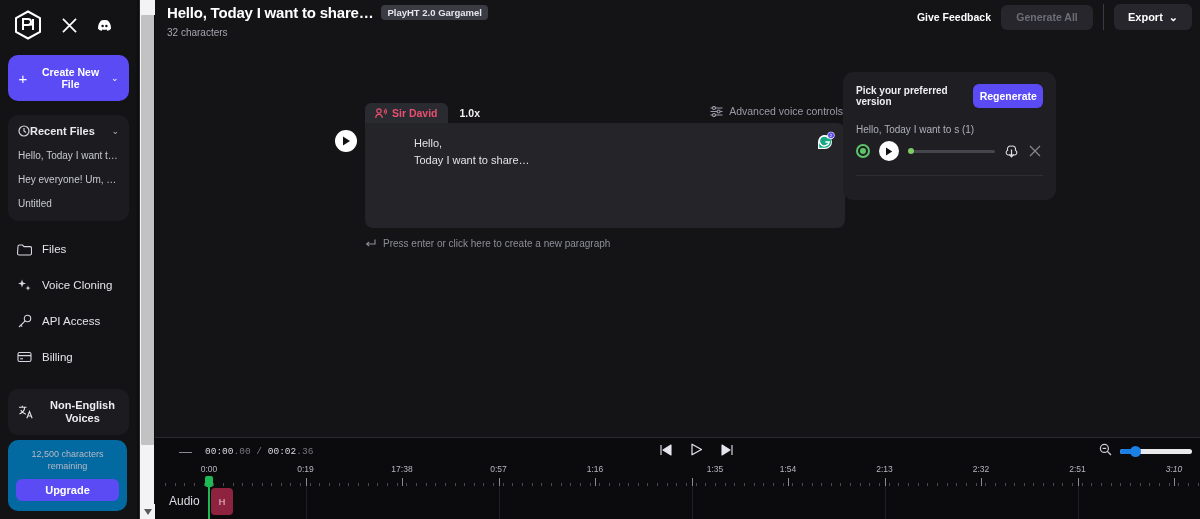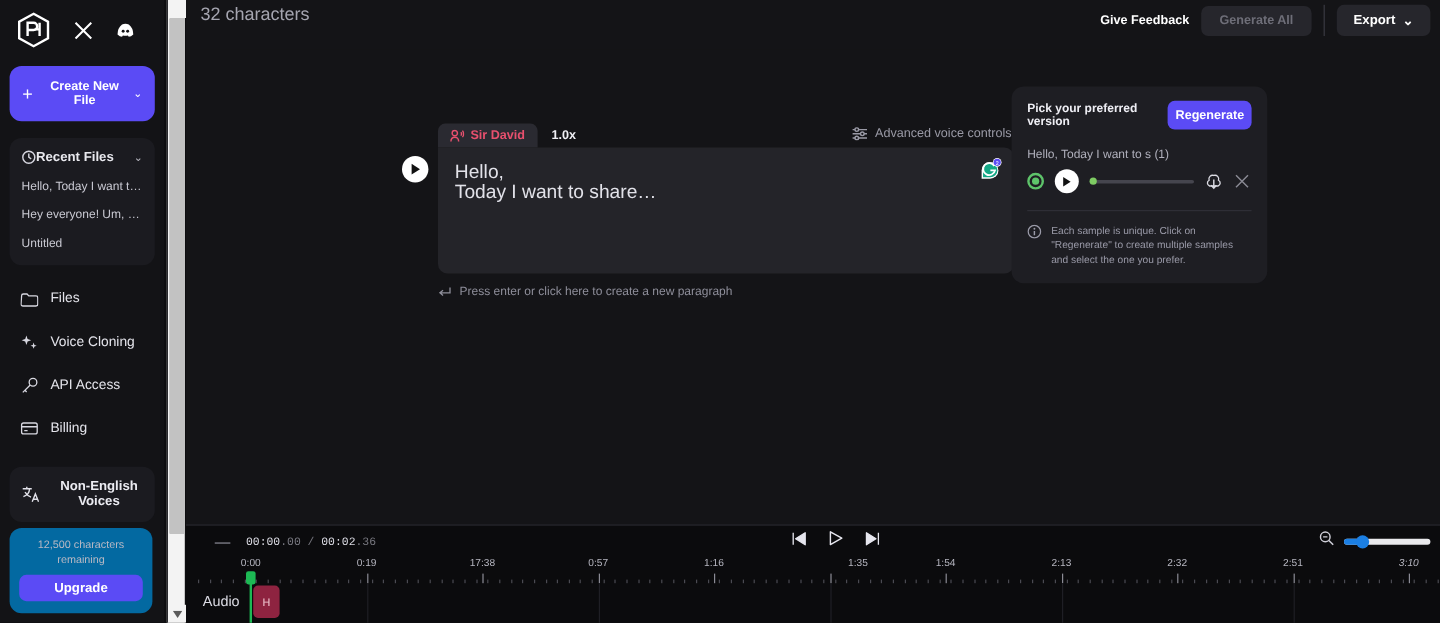--- a/index.html
+++ b/index.html
@@ -114,21 +114,21 @@
     padding: 2px 12px 0 12px; position: relative; flex: none;
     background: #141417;
   }
   .title-wrap { padding-top: 2px; }
   .title-line { display:flex; align-items:center; gap: 8px; }
   .doc-title { font-size: 15px; font-weight: bold; color:#fff; letter-spacing:-0.2px;}
   .voice-chip {
     background: #3b3b44; color: #e6e6ee; font-size: 9.5px;
     padding: 2px 6px; border-radius: 4px; font-weight: 600;
   }
-  .char-count { font-size: 15px; color:#a5a5b0; }
+  .char-count { font-size: 10px; color:#a5a5b0; margin-top: 6px; }
 
   .top-actions {
     position:absolute; right: 8px; top: 4px;
     display:flex; align-items:center; gap: 10px;
   }
   .feedback-btn { font-size: 10.5px; font-weight:bold; color:#fff; cursor:pointer;}
   .generate-all {
     width: 92px; height: 25px; border-radius: 6px;
     background: #26262c; color: #6e6e78;
     font-size: 10.5px; font-weight: bold;
@@ -163,21 +163,21 @@
   .avc {
     position:absolute; right: 2px; top: 2px;
     display:flex; align-items:center; gap:6px;
     font-size: 10.5px; color:#9a9aa6; cursor:pointer;
   }
   .para-box {
     background: #242429; border-radius: 0 8px 8px 8px;
     height: 105px; padding: 12px 14px; position: relative;
     cursor: text;
   }
-  .para-text { font-size: 16px; color:#e2e2e9; line-height: 17px; }
+  .para-text { font-size: 11px; color:#e2e2e9; line-height: 17px; margin-left: 35px; }
   .grammarly {
     position:absolute; right: 10px; top: 8px; width: 20px; height: 20px; cursor:pointer;
   }
   .new-para {
     margin-top: 10px; display:flex; align-items:center; gap:7px;
     font-size: 10px; color:#8e8e9a; cursor:pointer;
   }
 
   
   .version-panel {
@@ -351,20 +351,24 @@
       <svg width="8" height="6" viewBox="0 0 8 6">
           <path d="M0 0 H8 L4 6 Z" fill="#5a5a5a"></path>
         </svg>
     </div>
   </div>
 
   <div class="main">
 
     <div class="topbar">
       <div class="title-wrap">
+        <div class="title-line">
+          <span class="doc-title">Hello, Today I want to share…</span>
+          <span class="voice-chip">PlayHT 2.0 Gargamel</span>
+        </div>
         <div class="char-count">32 characters</div>
       </div>
 
       <div class="top-actions">
         <span class="feedback-btn">Give Feedback</span>
         <div class="generate-all">Generate All</div>
         <div class="vdiv"></div>
         <div class="export-btn">
           <span>Export</span>
           <span>⌄</span>
@@ -454,28 +458,20 @@
           </span>
           <span class="ico-btn">
             <svg width="14" height="14" viewBox="0 0 14 14">
               <path d="M2 2 L12 12 M12 2 L2 12" stroke="#888892" stroke-width="1.2" fill="none"></path>
             </svg>
           </span>
         </div>
 
         <div class="vp-sep"></div>
 
-        <div class="vp-note">
-          <svg width="12" height="12" viewBox="0 0 12 12" style="flex:none;margin-top:1px;">
-            <circle cx="6" cy="6" r="5.2" fill="none" stroke="#9a9aa8" stroke-width="1.1"></circle>
-            <circle cx="6" cy="3.6" r="0.8" fill="#9a9aa8"></circle>
-            <path d="M6 5.4 V9" stroke="#9a9aa8" stroke-width="1.2"></path>
-          </svg>
-          <span class="vp-note-text">Each sample is unique. Click on "Regenerate" to create multiple samples and select the one you prefer.</span>
-        </div>
       </div>
     </div>
 
     <div class="timeline">
       <div class="tl-top">
         <span class="tl-minus">—</span>
         <span class="tl-time"><span>00:00</span><span class="dim">.00</span><span class="dim"> / </span><span>00:02</span><span class="dim">.36</span></span>
 
         <div class="tl-transport">
           <span class="tp-btn">

